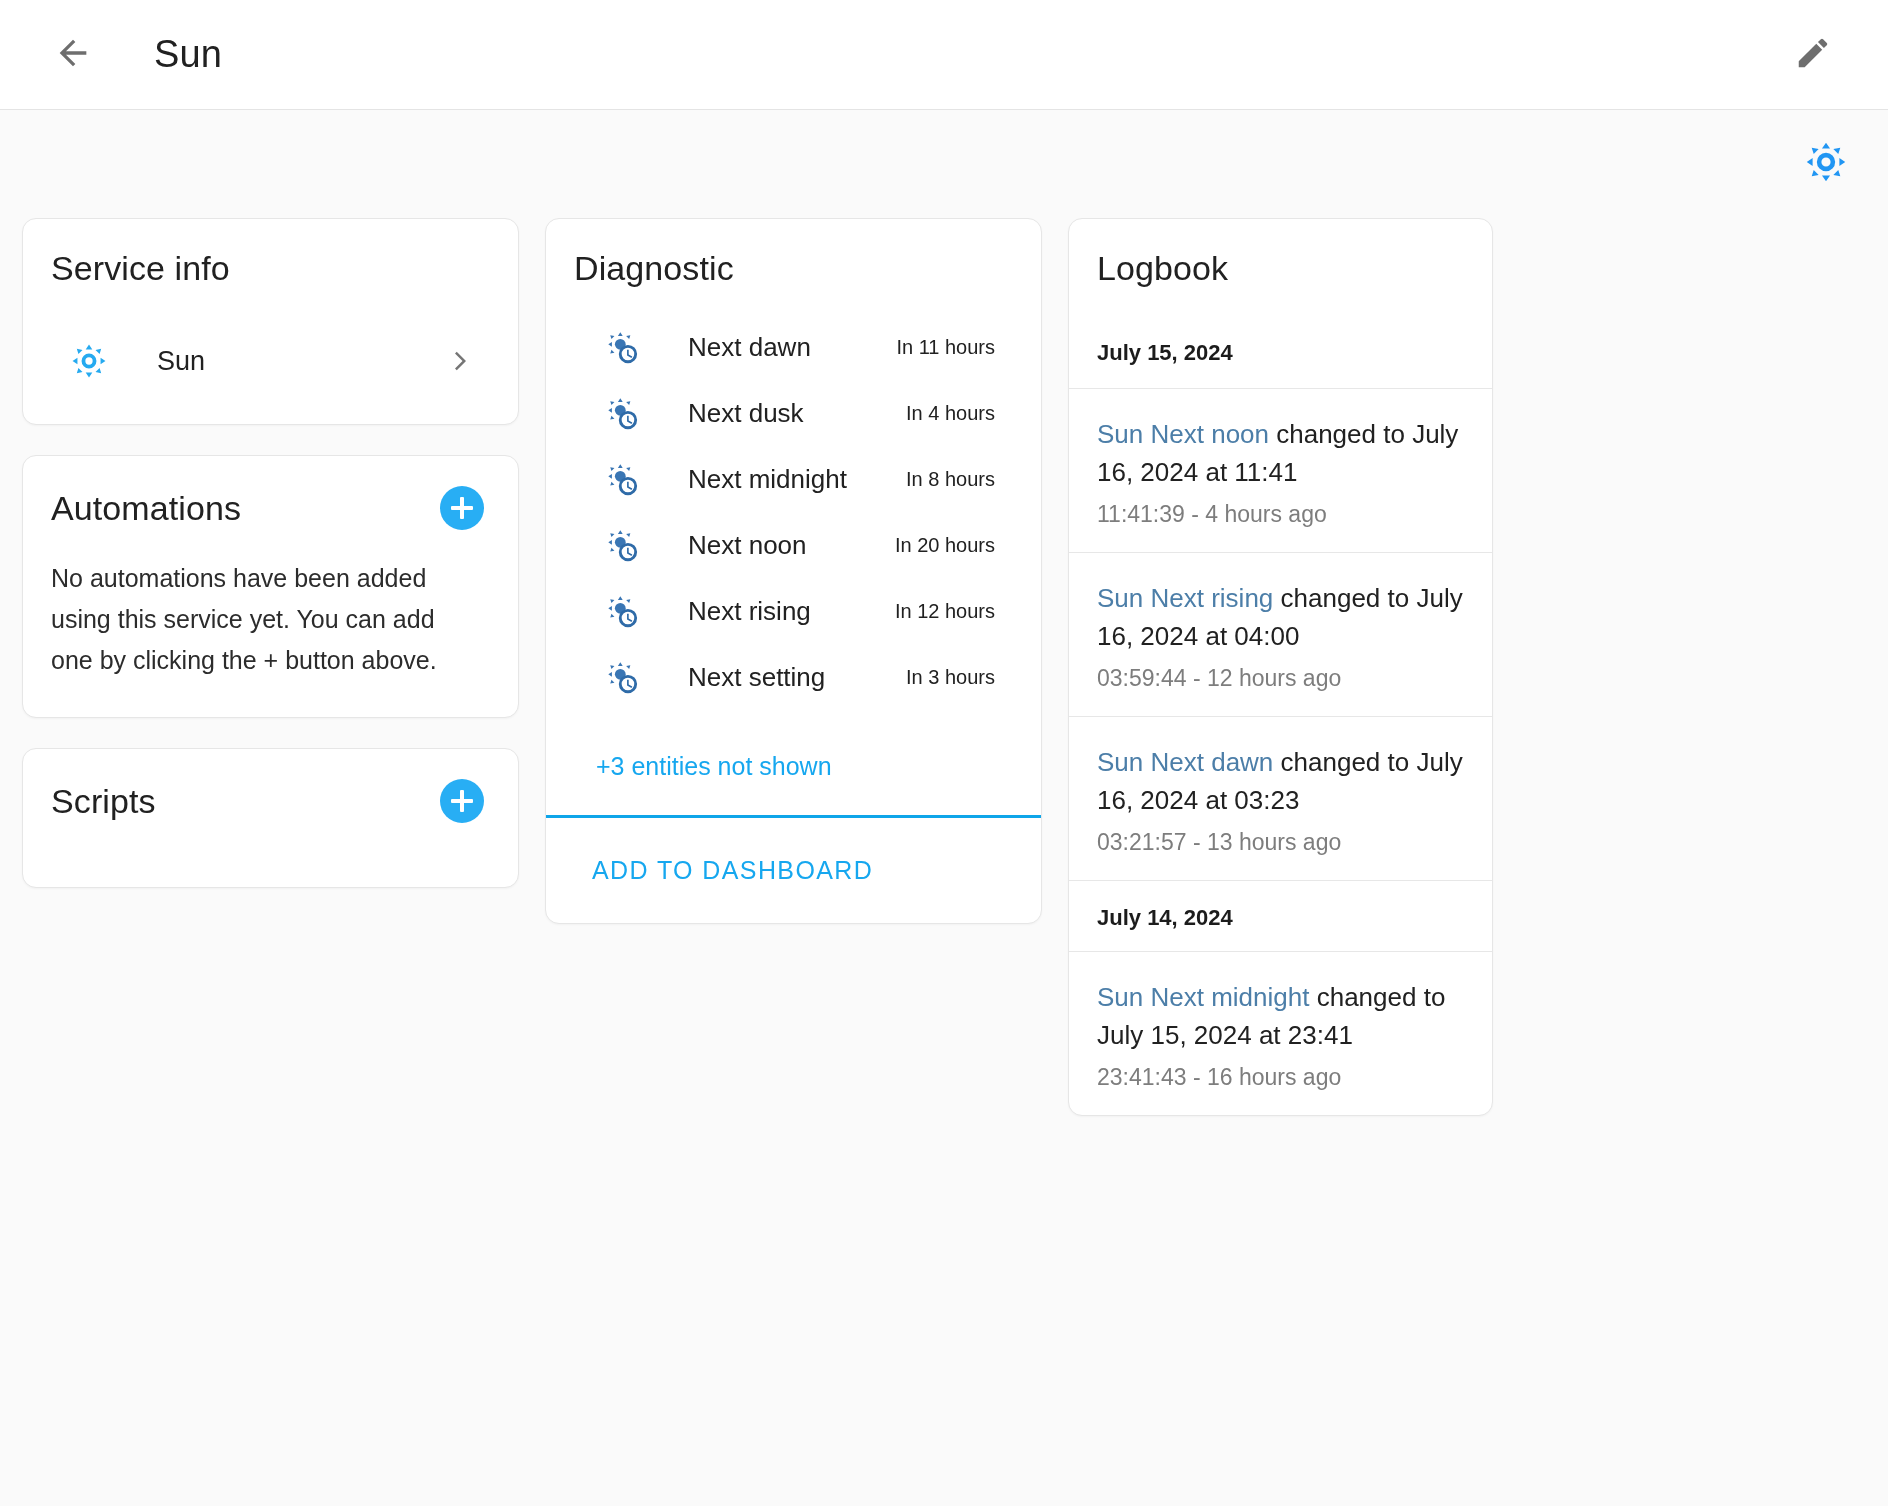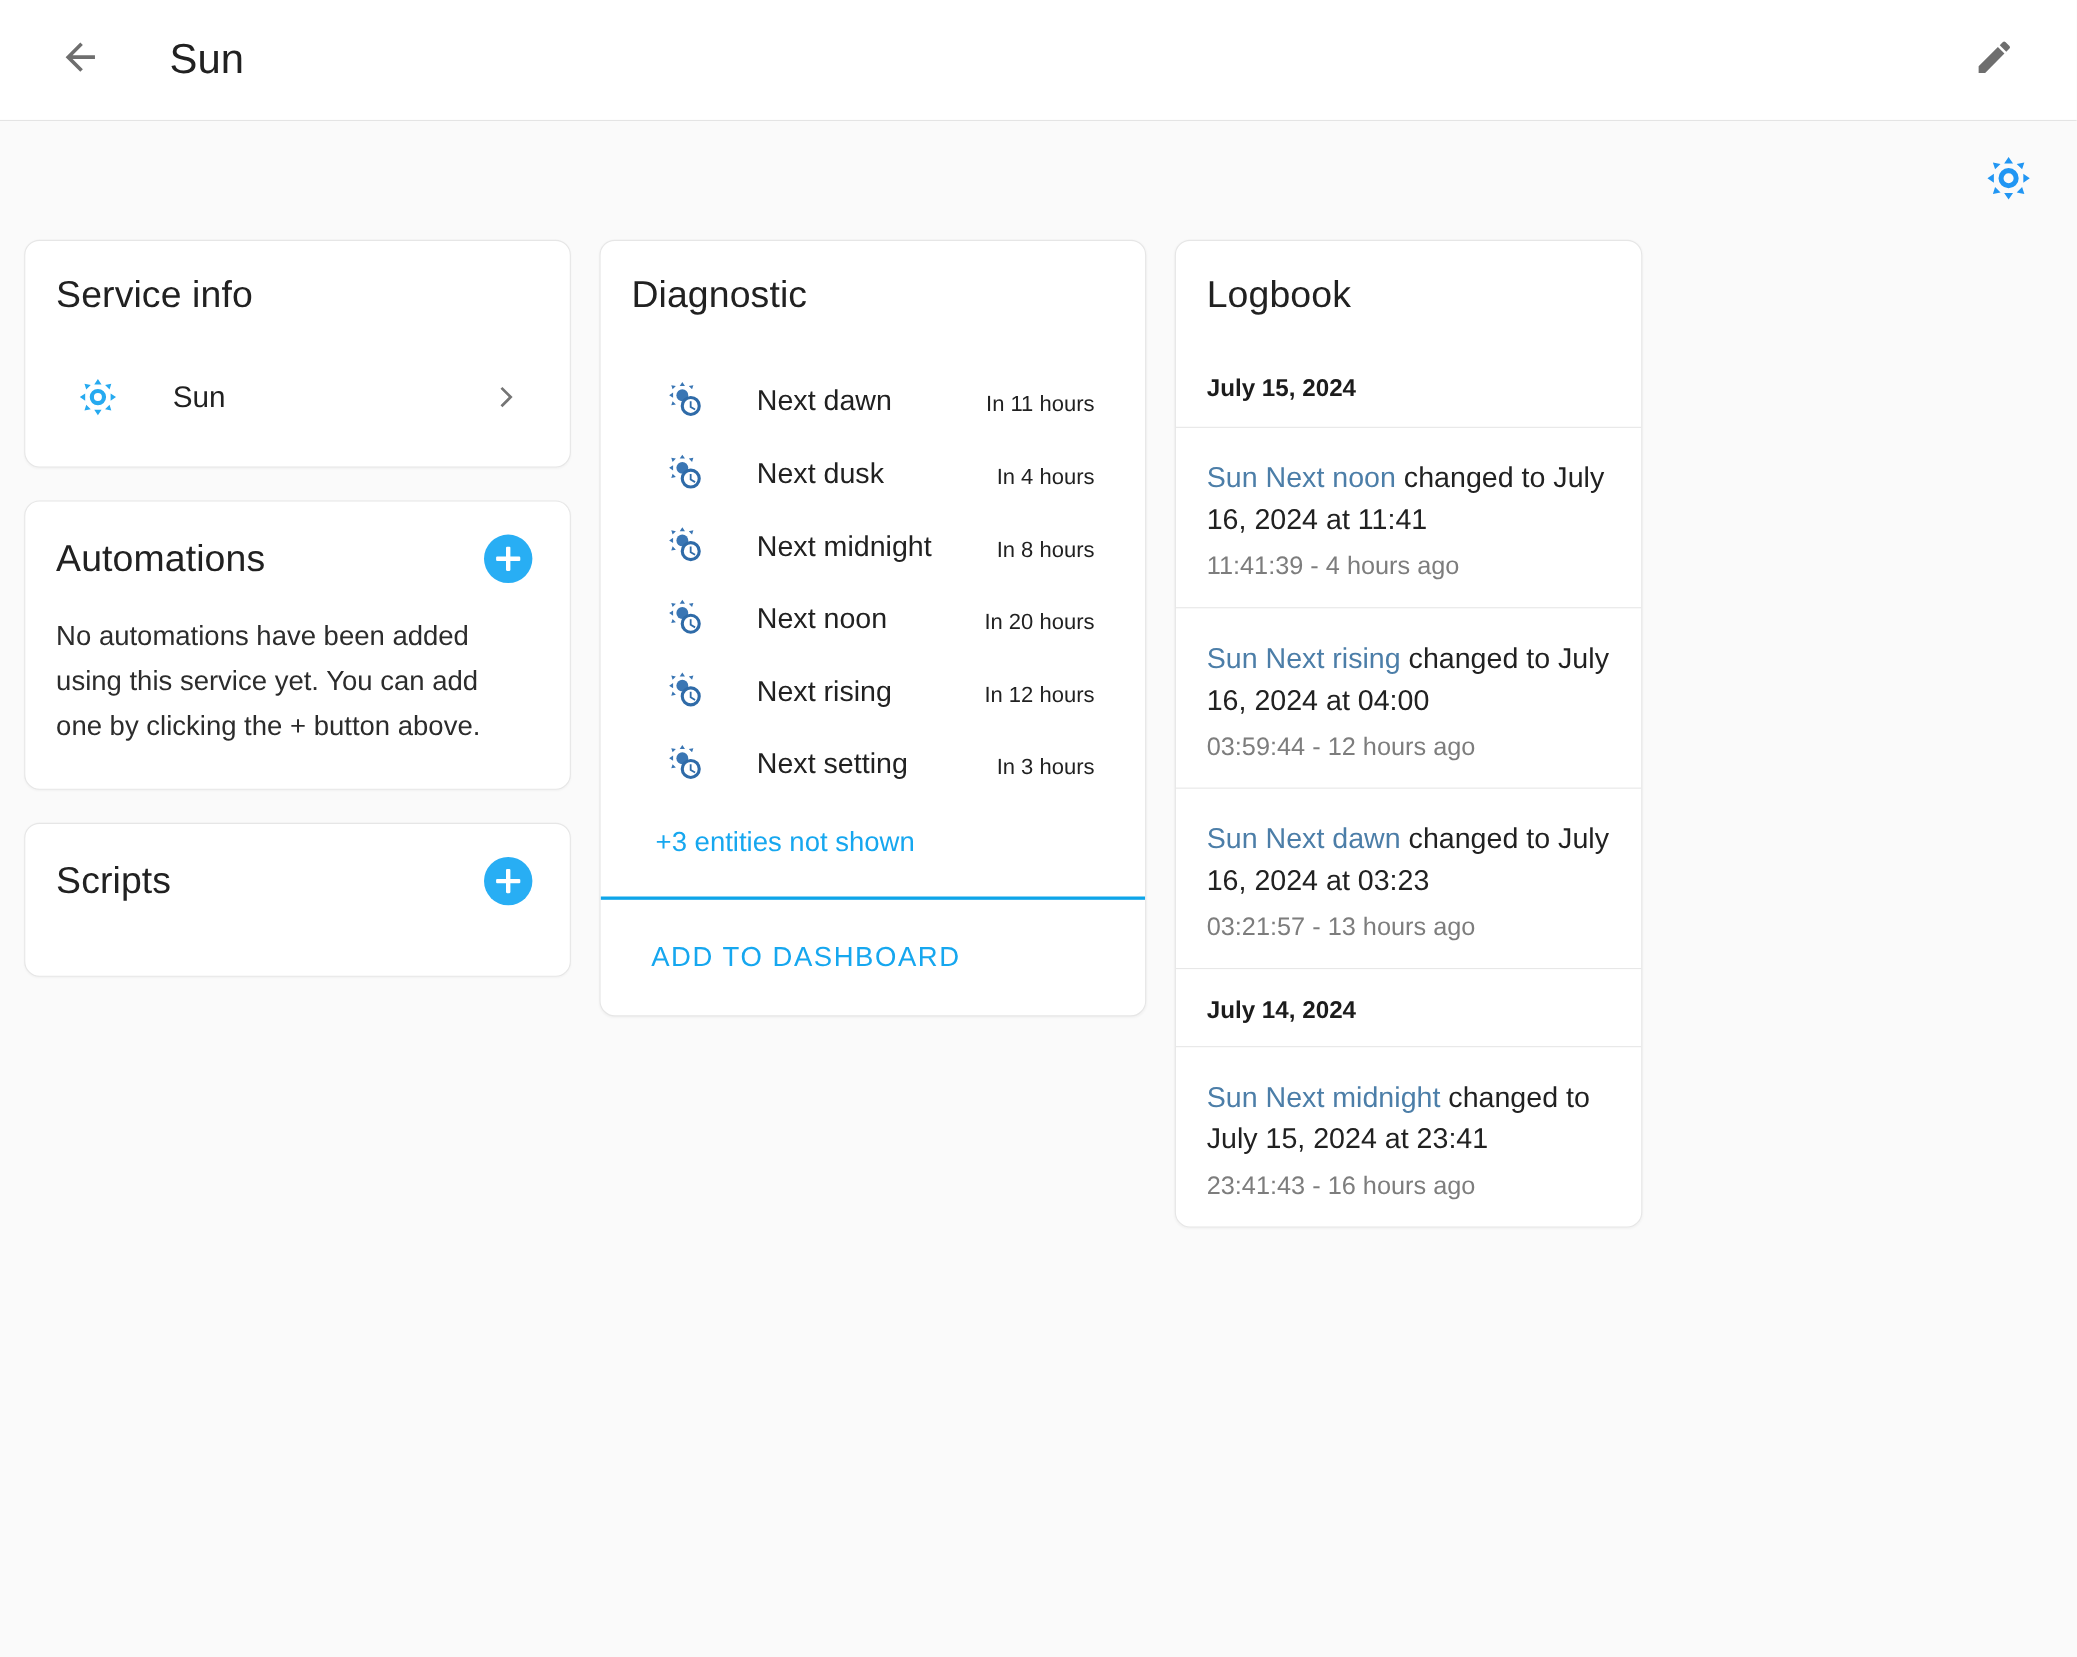--- a/index.html
+++ b/index.html
@@ -128,21 +128,21 @@
     font-size: 25px;
     line-height: 41px;
     color: #2c2c2c;
     max-width: 430px;
   }
 
   
   .card-diag { padding: 30px 28px 0 28px; }
   .diag-list { margin-top: 26px; padding-bottom: 6px; }
   .diag-row {
-    display: flex; align-items: flex-end;
+    display: flex; align-items: center;
     height: 66px;
     cursor: pointer;
   }
   .diag-row .d-icon {
     width: 54px; display: flex; align-items: center; justify-content: center;
     margin-left: 22px;
   }
   .diag-row .d-label {
     margin-left: 38px;
     font-size: 26px;

